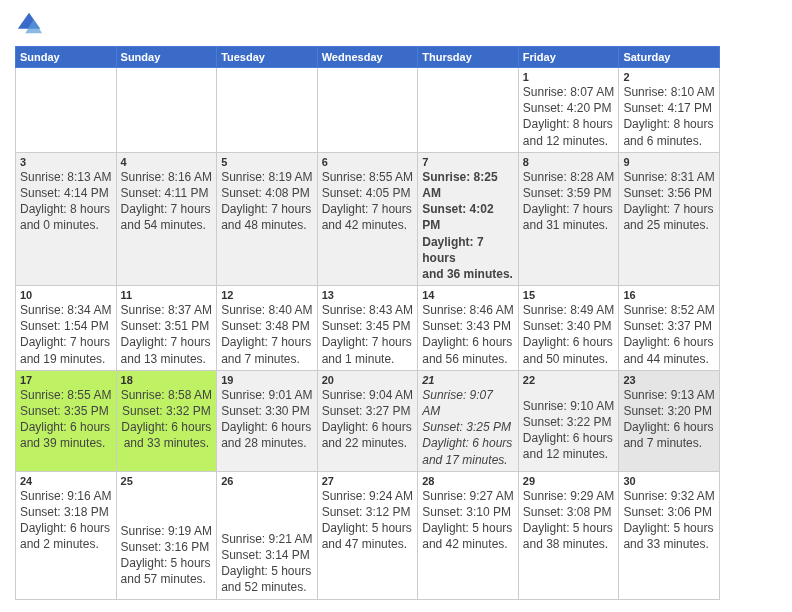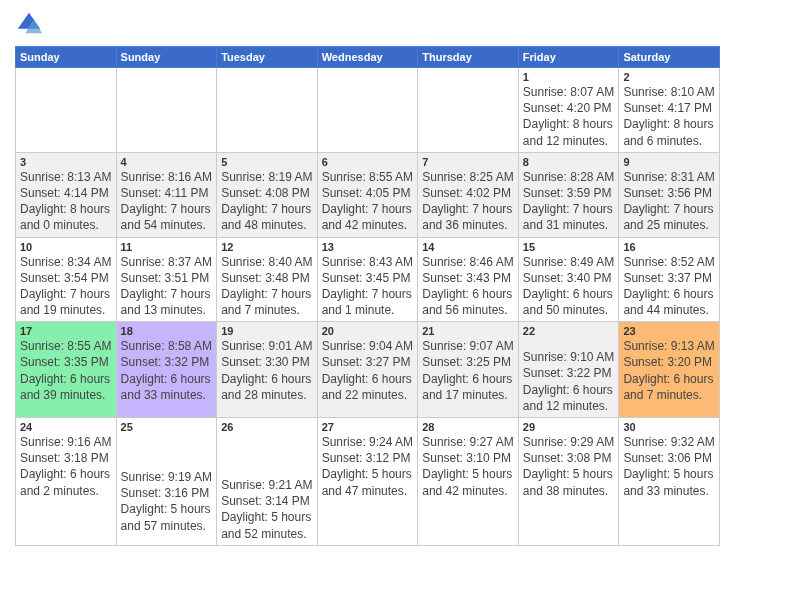--- a/index.html
+++ b/index.html
@@ -172,21 +172,21 @@
           </td>
           <td style="background: rgb(240, 240, 240);">
             <span class="day-num">6</span>
             <div class="day-info" style="white-space: pre-line;">Sunrise: 8:55 AM
 Sunset: 4:05 PM
 Daylight: 7 hours
 and 42 minutes.</div>
           </td>
           <td style="background: rgb(240, 240, 240);">
             <span class="day-num">7</span>
-            <div class="day-info" style="white-space: pre-line;">Sunrise: 8:25 AM
+            <div class="day-info" style="white-space: pre-line; font-weight: bold;">Sunrise: 8:25 AM
 Sunset: 4:02 PM
 Daylight: 7 hours
 and 36 minutes.</div>
           </td>
           <td style="background: rgb(240, 240, 240);">
             <span class="day-num">8</span>
             <div class="day-info" style="white-space: pre-line;">Sunrise: 8:28 AM
 Sunset: 3:59 PM
 Daylight: 7 hours
 and 31 minutes.</div>
@@ -196,21 +196,21 @@
             <div class="day-info" style="white-space: pre-line;">Sunrise: 8:31 AM
 Sunset: 3:56 PM
 Daylight: 7 hours
 and 25 minutes.</div>
           </td>
         </tr>
         <tr>
           <td>
             <span class="day-num">10</span>
             <div class="day-info" style="white-space: pre-line;">Sunrise: 8:34 AM
-Sunset: 3:54 PM
+Sunset: 1:54 PM
 Daylight: 7 hours
 and 19 minutes.</div>
           </td>
           <td>
             <span class="day-num">11</span>
             <div class="day-info" style="white-space: pre-line;">Sunrise: 8:37 AM
 Sunset: 3:51 PM
 Daylight: 7 hours
 and 13 minutes.</div>
           </td>
@@ -244,63 +244,63 @@
           </td>
           <td>
             <span class="day-num">16</span>
             <div class="day-info" style="white-space: pre-line;">Sunrise: 8:52 AM
 Sunset: 3:37 PM
 Daylight: 6 hours
 and 44 minutes.</div>
           </td>
         </tr>
         <tr>
-          <td style="background: #86efac;">
+          <td style="background: #bef264;">
             <span class="day-num">17</span>
             <div class="day-info" style="white-space: pre-line;">Sunrise: 8:55 AM
 Sunset: 3:35 PM
 Daylight: 6 hours
 and 39 minutes.</div>
           </td>
-          <td style="background: #c4b5fd;">
+          <td style="background: #bef264;">
             <span class="day-num">18</span>
-            <div class="day-info" style="white-space: pre-line;">Sunrise: 8:58 AM
+            <div class="day-info" style="white-space: pre-line; text-align: center;">Sunrise: 8:58 AM
 Sunset: 3:32 PM
 Daylight: 6 hours
 and 33 minutes.</div>
           </td>
           <td style="background: rgb(240, 240, 240);">
             <span class="day-num">19</span>
             <div class="day-info" style="white-space: pre-line;">Sunrise: 9:01 AM
 Sunset: 3:30 PM
 Daylight: 6 hours
 and 28 minutes.</div>
           </td>
           <td style="background: rgb(240, 240, 240);">
             <span class="day-num">20</span>
             <div class="day-info" style="white-space: pre-line;">Sunrise: 9:04 AM
 Sunset: 3:27 PM
 Daylight: 6 hours
 and 22 minutes.</div>
           </td>
-          <td style="background: rgb(240, 240, 240);">
+          <td style="background: rgb(240, 240, 240); font-style: italic;">
             <span class="day-num">21</span>
             <div class="day-info" style="white-space: pre-line;">Sunrise: 9:07 AM
 Sunset: 3:25 PM
 Daylight: 6 hours
 and 17 minutes.</div>
           </td>
           <td style="background: rgb(240, 240, 240);">
             <span class="day-num">22</span>
             <div class="day-info" style="white-space: pre-line; margin-top: 12px;">Sunrise: 9:10 AM
 Sunset: 3:22 PM
 Daylight: 6 hours
 and 12 minutes.</div>
           </td>
-          <td style="background: #fdba74;">
+          <td style="background: #e5e5e5;">
             <span class="day-num">23</span>
             <div class="day-info" style="white-space: pre-line;">Sunrise: 9:13 AM
 Sunset: 3:20 PM
 Daylight: 6 hours
 and 7 minutes.</div>
           </td>
         </tr>
         <tr>
           <td>
             <span class="day-num">24</span>

